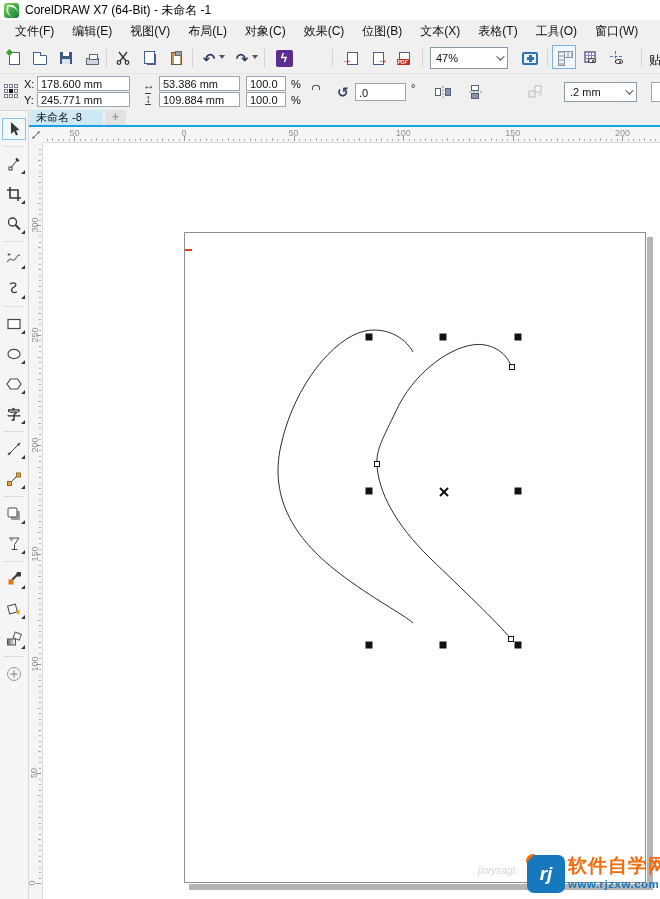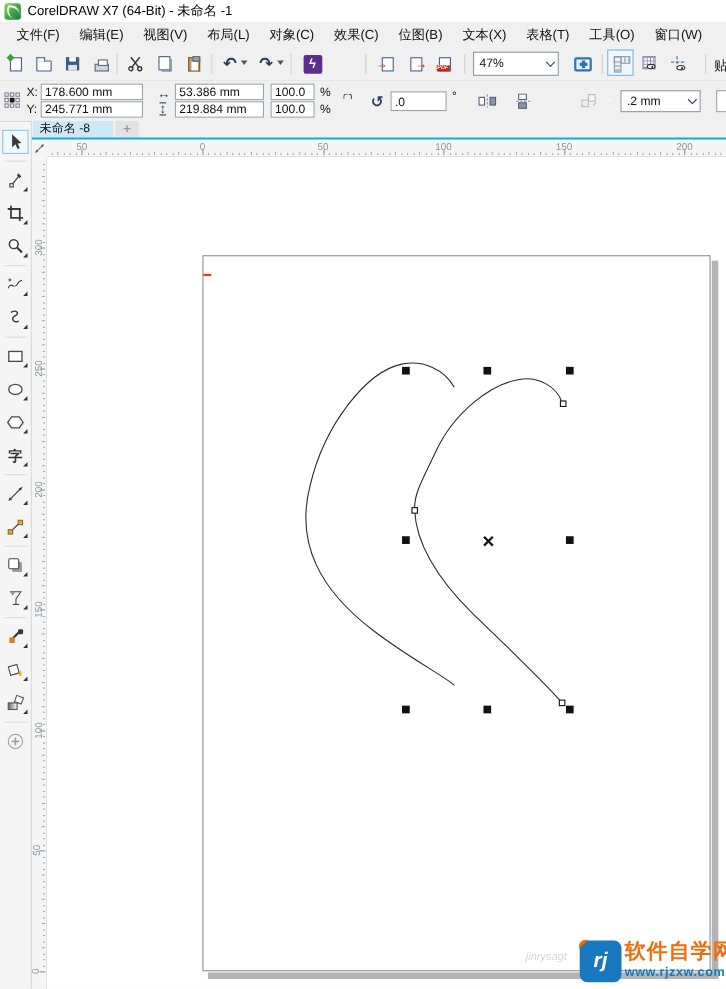--- a/index.html
+++ b/index.html
@@ -230,21 +230,21 @@
         <span></span>
         <span></span>
     </div>
     <span class="pb plabel" style="left:24px; top:4px">X:</span>
     <div class="pb field" style="left:37px; top:2px; width:93px">178.600 mm</div>
     <span class="pb plabel" style="left:24px; top:20px">Y:</span>
     <div class="pb field" style="left:37px; top:18px; width:93px">245.771 mm</div>
     <span class="pb whglyph" style="left:143px; top:5px">↔</span>
     <div class="pb field" style="left:159px; top:2px; width:81px">53.386 mm</div>
     <span class="pb whglyph hgl" style="left:145px; top:19px">↕</span>
-    <div class="pb field" style="left:159px; top:18px; width:81px">219.884 mm</div>
+    <div class="pb field" style="left:159px; top:18px; width:81px">109.884 mm</div>
     <div class="pb field" style="left:246px; top:2px; width:40px">100.0</div>
     <span class="pb plabel" style="left:291px; top:4px">%</span>
     <div class="pb field" style="left:246px; top:18px; width:40px">100.0</div>
     <span class="pb plabel" style="left:291px; top:20px">%</span>
     <span class="pb lock" style="left:311px; top:15px"></span>
     <span class="pb rotglyph" style="left:337px; top:11px">↺</span>
     <div class="pb field" style="left:355px; top:9px; width:51px; height:18px; padding-top:3px">.0</div>
     <span class="pb plabel" style="left:411px; top:8px">°</span>
     <svg class="pb" style="left:434px; top:11px" width="18" height="14" viewBox="0 0 18 14">
         <rect x="1.5" y="3.5" width="5" height="7" fill="#fff" stroke="#55607a"></rect>

